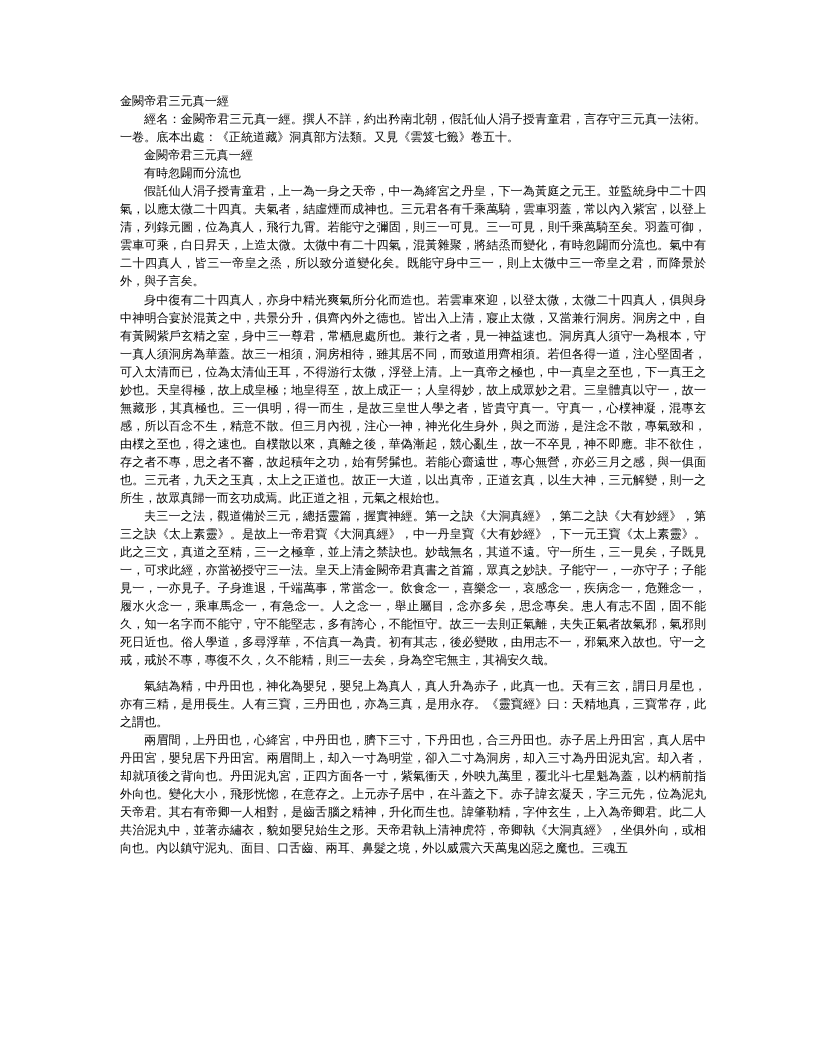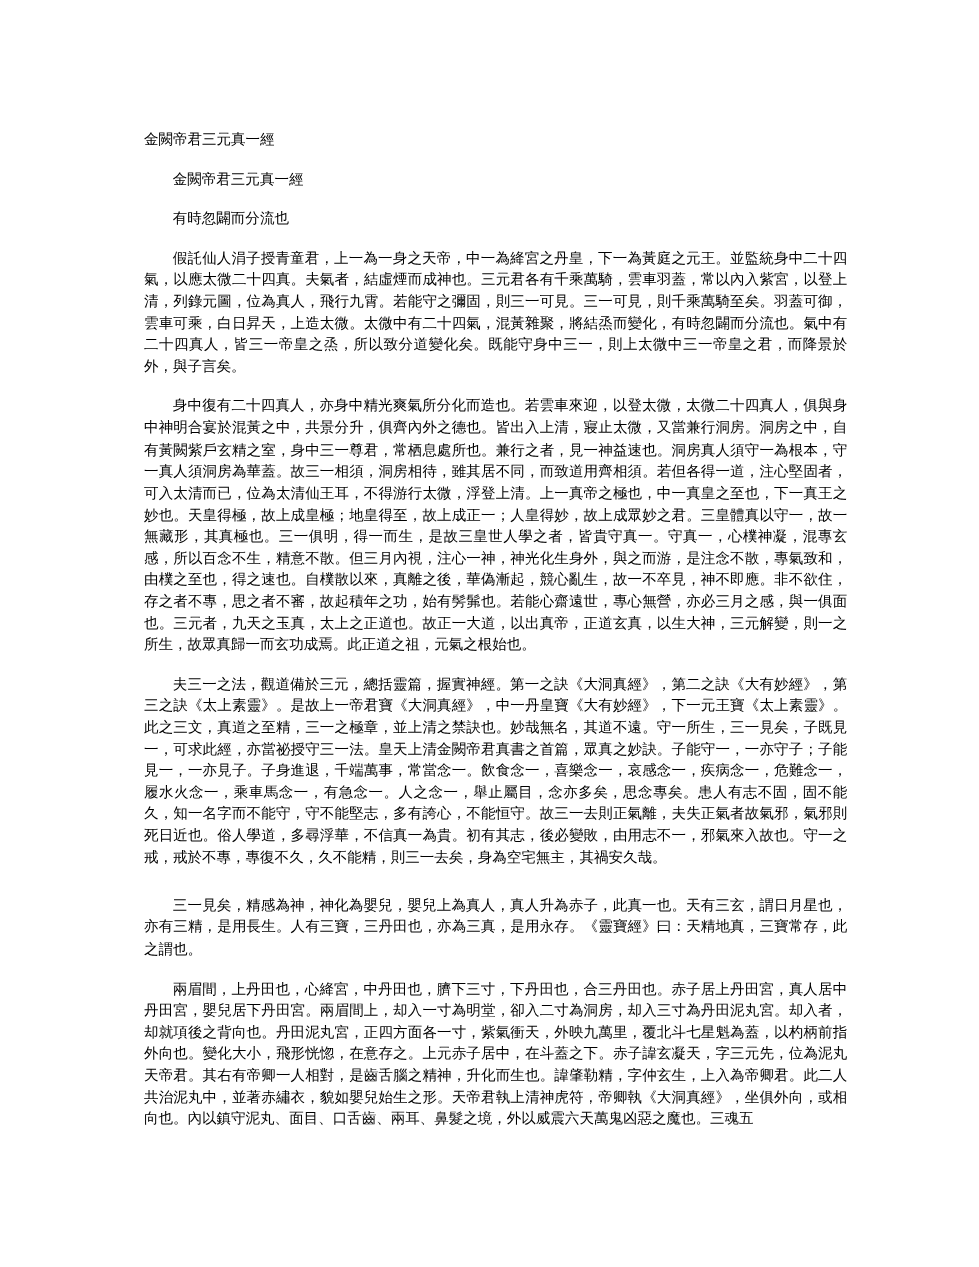--- a/index.html
+++ b/index.html
@@ -21,21 +21,21 @@
     background: #ffffff;
     box-sizing: border-box;
   }
   #doc-body {
     position: absolute;
     left: 120px;
     top: 92px;
     width: 586px;
   }
   p {
-    margin: 15px 0 0 0;
+    margin: 0 0 0 0;
     font-size: 12.1px;
     line-height: 18.05px;
     text-align: justify;
     text-justify: inter-character;
     text-align-last: left;
     letter-spacing: 0px;
     word-break: break-all;
     white-space: normal;
   }
   p.indent {
@@ -49,31 +49,32 @@
   }
 </style>
 </head>
 <body>
 
 <div id="page">
   <div id="doc-body">
 
     <p class="noindent">金闕帝君三元真一經</p>
 
+    <p class="indent">經名：金闕帝君三元真一經。撰人不詳，約出矜南北朝，假託仙人涓子授青童君，言存守三元真一法術。一卷。底本出處：《正統道藏》洞真部方法類。又見《雲笈七籤》卷五十。</p>
 
     <p class="indent">金闕帝君三元真一經</p>
 
     <p class="indent">有時忽闢而分流也</p>
 
     <p class="indent">假託仙人涓子授青童君，上一為一身之天帝，中一為絳宮之丹皇，下一為黃庭之元王。並監統身中二十四氣，以應太微二十四真。夫氣者，結虛煙而成神也。三元君各有千乘萬騎，雲車羽蓋，常以內入紫宮，以登上清，列錄元圖，位為真人，飛行九霄。若能守之彌固，則三一可見。三一可見，則千乘萬騎至矣。羽蓋可御，雲車可乘，白日昇天，上造太微。太微中有二十四氣，混黃雜聚，將結烝而變化，有時忽闢而分流也。氣中有二十四真人，皆三一帝皇之烝，所以致分道變化矣。既能守身中三一，則上太微中三一帝皇之君，而降景於外，與子言矣。</p>
 
     <p class="indent">身中復有二十四真人，亦身中精光爽氣所分化而造也。若雲車來迎，以登太微，太微二十四真人，俱與身中神明合宴於混黃之中，共景分升，俱齊內外之德也。皆出入上清，寢止太微，又當兼行洞房。洞房之中，自有黃闕紫戶玄精之室，身中三一尊君，常栖息處所也。兼行之者，見一神益速也。洞房真人須守一為根本，守一真人須洞房為華蓋。故三一相須，洞房相待，雖其居不同，而致道用齊相須。若但各得一道，注心堅固者，可入太清而已，位為太清仙王耳，不得游行太微，浮登上清。上一真帝之極也，中一真皇之至也，下一真王之妙也。天皇得極，故上成皇極；地皇得至，故上成正一；人皇得妙，故上成眾妙之君。三皇體真以守一，故一無藏形，其真極也。三一俱明，得一而生，是故三皇世人學之者，皆貴守真一。守真一，心樸神凝，混專玄感，所以百念不生，精意不散。但三月內視，注心一神，神光化生身外，與之而游，是注念不散，專氣致和，由樸之至也，得之速也。自樸散以來，真離之後，華偽漸起，競心亂生，故一不卒見，神不即應。非不欲住，存之者不專，思之者不審，故起積年之功，始有髣髴也。若能心齋遠世，專心無營，亦必三月之感，與一俱面也。三元者，九天之玉真，太上之正道也。故正一大道，以出真帝，正道玄真，以生大神，三元解變，則一之所生，故眾真歸一而玄功成焉。此正道之祖，元氣之根始也。</p>
 
     <p class="indent">夫三一之法，觀道備於三元，總括靈篇，握實神經。第一之訣《大洞真經》，第二之訣《大有妙經》，第三之訣《太上素靈》。是故上一帝君寶《大洞真經》，中一丹皇寶《大有妙經》，下一元王寶《太上素靈》。此之三文，真道之至精，三一之極章，並上清之禁訣也。妙哉無名，其道不遠。守一所生，三一見矣，子既見一，可求此經，亦當祕授守三一法。皇天上清金闕帝君真書之首篇，眾真之妙訣。子能守一，一亦守子；子能見一，一亦見子。子身進退，千端萬事，常當念一。飲食念一，喜樂念一，哀感念一，疾病念一，危難念一，履水火念一，乘車馬念一，有急念一。人之念一，舉止屬目，念亦多矣，思念專矣。患人有志不固，固不能久，知一名字而不能守，守不能堅志，多有誇心，不能恒守。故三一去則正氣離，夫失正氣者故氣邪，氣邪則死日近也。俗人學道，多尋浮華，不信真一為貴。初有其志，後必變敗，由用志不一，邪氣來入故也。守一之戒，戒於不專，專復不久，久不能精，則三一去矣，身為空宅無主，其禍安久哉。</p>
 
     <div class="gap"></div>
 
-    <p class="indent">三一見矣，精感為神，神化為嬰兒，嬰兒上為真人，真人升為赤子，此真一也。天有三玄，謂日月星也，亦有三精，是用長生。人有三寶，三丹田也，亦為三真，是用永存。《靈寶經》曰：天精地真，三寶常存，此之謂也。</p>
+    <p class="indent">氣結為精，中丹田也，神化為嬰兒，嬰兒上為真人，真人升為赤子，此真一也。天有三玄，謂日月星也，亦有三精，是用長生。人有三寶，三丹田也，亦為三真，是用永存。《靈寶經》曰：天精地真，三寶常存，此之謂也。</p>
 
     <p class="indent">兩眉間，上丹田也，心絳宮，中丹田也，臍下三寸，下丹田也，合三丹田也。赤子居上丹田宮，真人居中丹田宮，嬰兒居下丹田宮。兩眉間上，却入一寸為明堂，卻入二寸為洞房，却入三寸為丹田泥丸宮。却入者，却就項後之背向也。丹田泥丸宮，正四方面各一寸，紫氣衝天，外映九萬里，覆北斗七星魁為蓋，以杓柄前指外向也。變化大小，飛形恍惚，在意存之。上元赤子居中，在斗蓋之下。赤子諱玄凝天，字三元先，位為泥丸天帝君。其右有帝卿一人相對，是齒舌腦之精神，升化而生也。諱肇勒精，字仲玄生，上入為帝卿君。此二人共治泥丸中，並著赤繡衣，貌如嬰兒始生之形。天帝君執上清神虎符，帝卿執《大洞真經》，坐俱外向，或相向也。內以鎮守泥丸、面目、口舌齒、兩耳、鼻髮之境，外以威震六天萬鬼凶惡之魔也。三魂五</p>
 
   </div>
 </div>
 
 </body></html>

